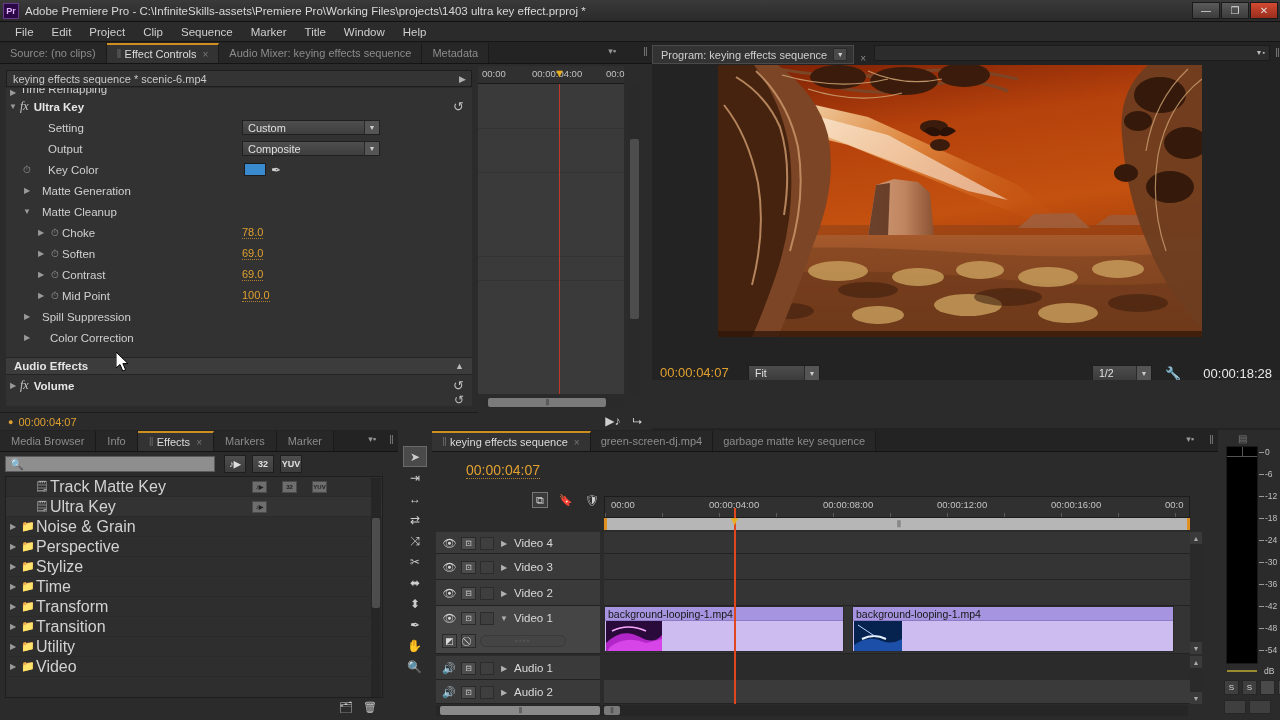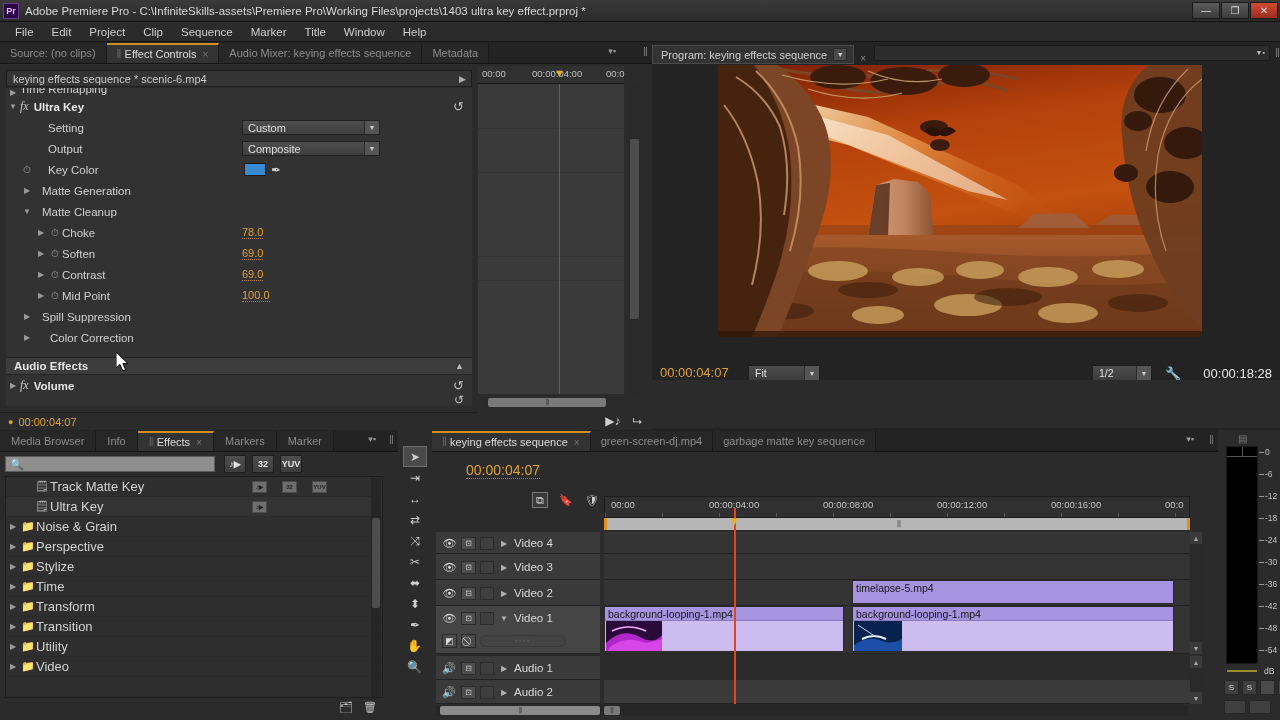--- a/index.html
+++ b/index.html
@@ -196,21 +196,21 @@
   .fx-ibtn {
     position: absolute; top: 3px; height: 18px; width: 22px;
     background: linear-gradient(#4e4e4e,#3d3d3d); border:1px solid #1e1e1e;
     display:flex; align-items:center; justify-content:center; font-size: 9px; color:#e0e0e0; font-weight:bold;
   }
   .fx-list { position:absolute; left:5px; top: 46px; width: 378px; height: 222px; background: #2e2e2e; border:1px solid #1e1e1e; overflow:hidden;}
   .fx-row { position: relative; height: 20px; display:flex; align-items:center; border-bottom: 1px solid #2a2a2a; }
   .fx-row.alt { background: #333; }
   .fx-row .tri { width: 14px; text-align:center; color:#9a9a9a; font-size:8px; }
   .fx-row .ficon { width: 16px; text-align:center; font-size: 11px; }
-  .fx-row .fname { font-size: 13px; color: #d2d2d2; }
+  .fx-row .fname { font-size: 16px; color: #d2d2d2; }
   .fx-badge {
     position:absolute; width: 15px; height: 12px; background:#6e6e6e; border:1px solid #4a4a4a;
     font-size:6px; color:#202020; text-align:center; line-height:11px; font-weight:bold;
   }
   .fx-vscroll { position:absolute; right: 1px; top: 1px; width: 10px; height: 220px; background:#262626; }
   .fx-vscroll .thumb { position:absolute; left:1px; top: 40px; width:8px; height: 90px; background:#4d4d4d; border-radius:2px; }
   .fx-foot { position:absolute; left:5px; bottom: 4px; width: 378px; height: 18px; display:flex; justify-content:flex-end; gap: 10px; align-items:center; padding-right:6px;}
 
   
   #toolsPanel { left: 398px; top: 430px; width: 34px; height: 290px; background: #2b2b2b; border:none;}
@@ -856,23 +856,20 @@
           <span class="pad"></span>
           <span class="tri">▶</span>
           <span class="tname">Audio 2</span>
         </div>
       </div>
 
       <div class="tl-trackarea" style="top:80px;width:586px;height:22px;"></div>
       <div class="tl-trackarea" style="top:102px;width:586px;height:26px;"></div>
 
       <div class="tl-trackarea" style="top:128px;width:586px;height:26px;">
-        <div class="clip v1" style="left:248px;top:0;width:322px;height:24px;background:#a794e0;">
-          <span class="cname">timelapse-5.mp4</span>
-        </div>
       </div>
 
       <div class="tl-trackarea" style="top:154px;width:586px;height:48px;">
         <div class="clip v1" style="left:0;top:0;width:240px;height:46px;">
           <div class="head"></div>
           <span class="cname">background-looping-1.mp4</span>
           <svg width="56" height="32" style="position:absolute;left:1px;top:14px;">
             <rect width="56" height="32" fill="#2a0a3a"></rect>
             <path d="M 0 22 Q 16 6 34 16 Q 48 24 56 14 L 56 32 L 0 32 Z" fill="#b226c9"></path>
             <path d="M 4 26 Q 20 14 40 22 L 56 18 L 56 32 L 0 32 Z" fill="#e04cf0" opacity="0.8"></path>

